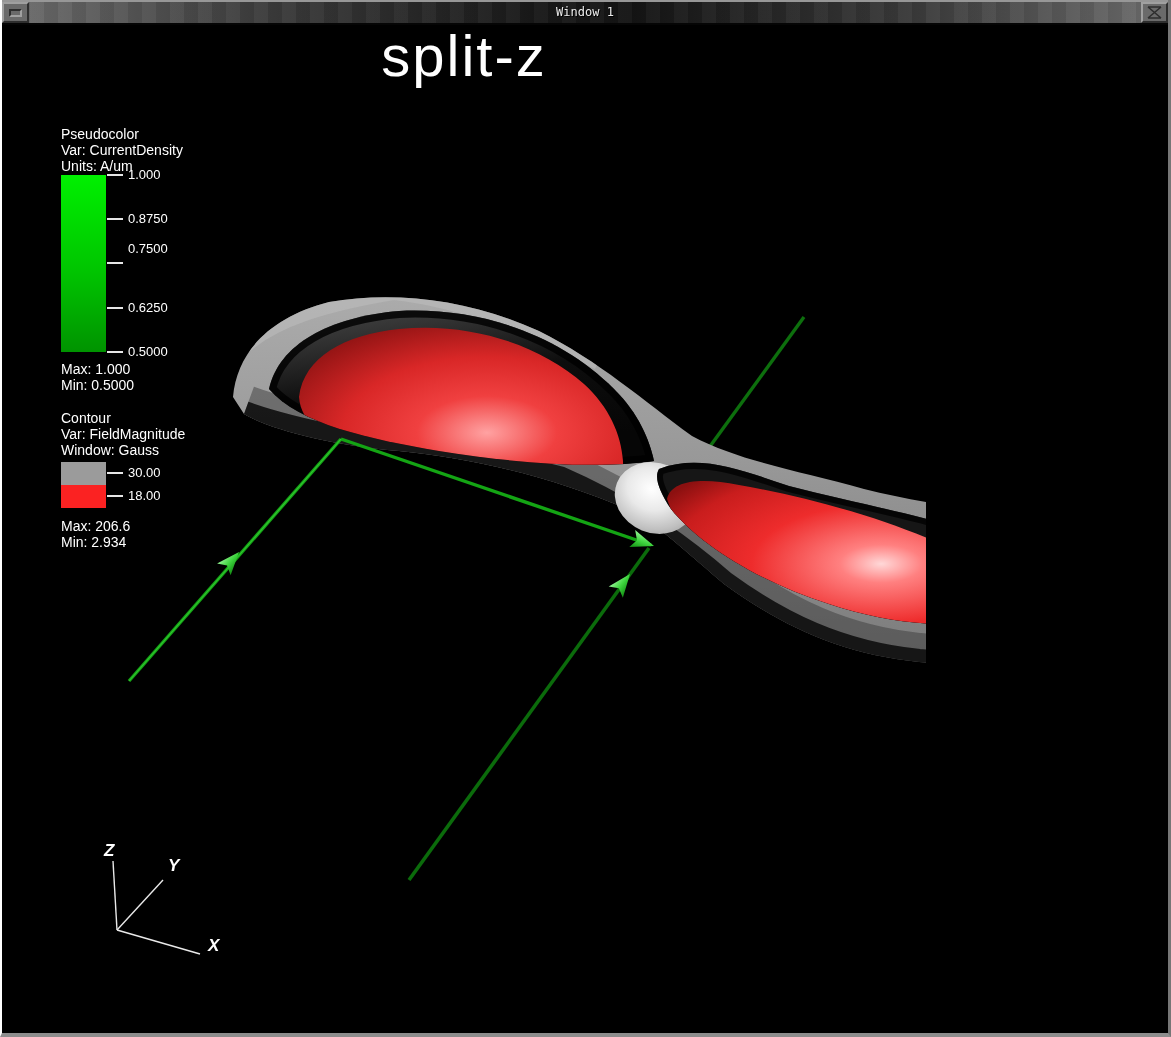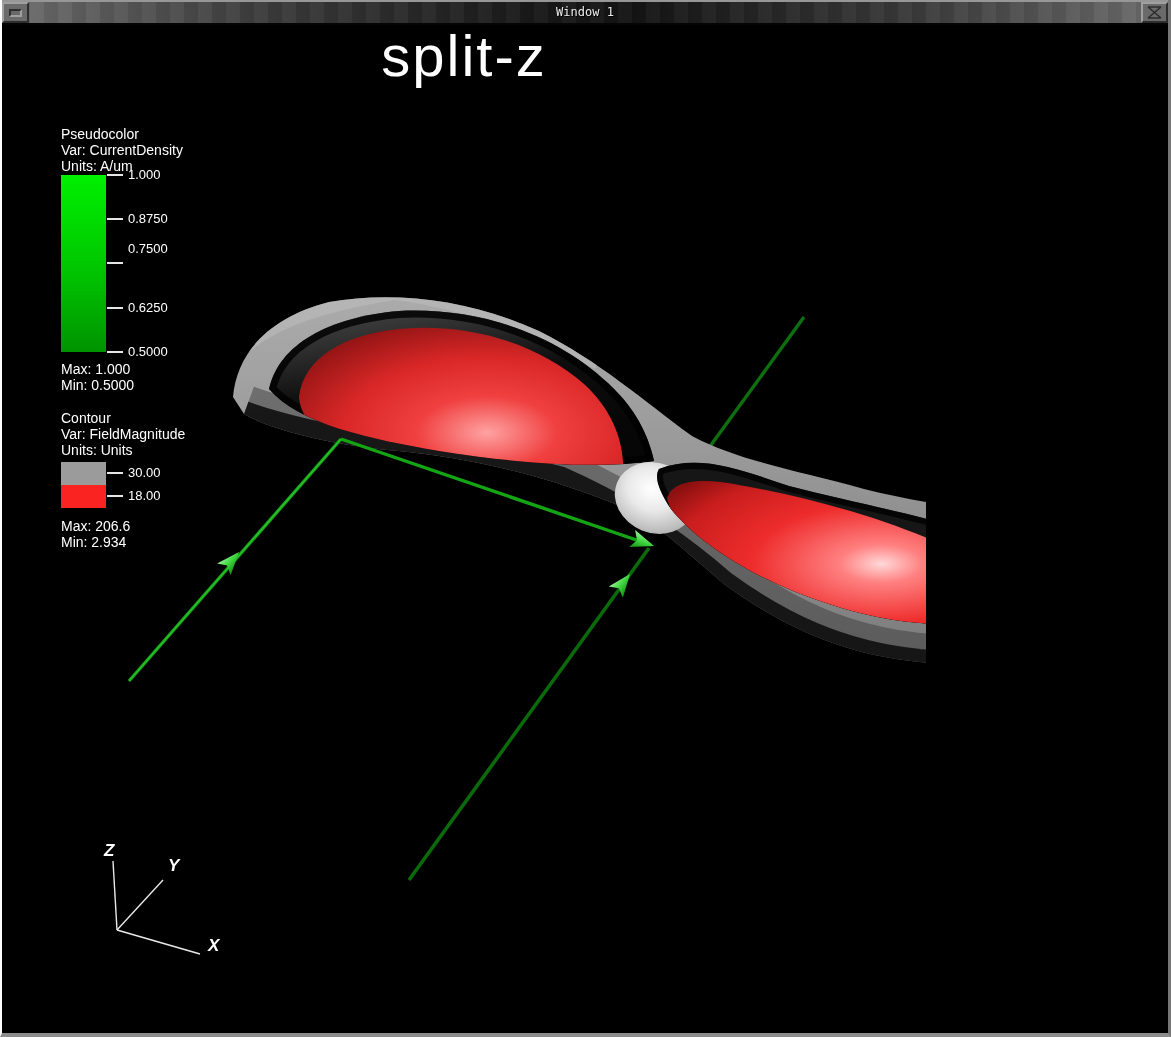--- a/index.html
+++ b/index.html
@@ -182,21 +182,21 @@
       <div class="ticklbl" style="top:216px">0.7500</div>
       <div class="ticklbl" style="top:275px">0.6250</div>
       <div class="ticklbl" style="top:319px">0.5000</div>
       <div class="leg" style="left:59px;top:336px">Max: 1.000</div>
       <div class="leg" style="left:59px;top:352px">Min: 0.5000</div>
     </div>
 
     <div>
       <div class="leg" style="left:59px;top:385px">Contour</div>
       <div class="leg" style="left:59px;top:401px">Var: FieldMagnitude</div>
-      <div class="leg" style="left:59px;top:417px">Units: Units</div>
+      <div class="leg" style="left:59px;top:417px">Window: Gauss</div>
       <div class="swatch" style="top:437px;background:#9b9b9b"></div>
       <div class="swatch" style="top:460px;background:#fb2222"></div>
       <div class="tick" style="top:447px"></div>
       <div class="tick" style="top:470px"></div>
       <div class="ticklbl" style="top:440px">30.00</div>
       <div class="ticklbl" style="top:463px">18.00</div>
       <div class="leg" style="left:59px;top:493px">Max: 206.6</div>
       <div class="leg" style="left:59px;top:509px">Min: 2.934</div>
     </div>
 

